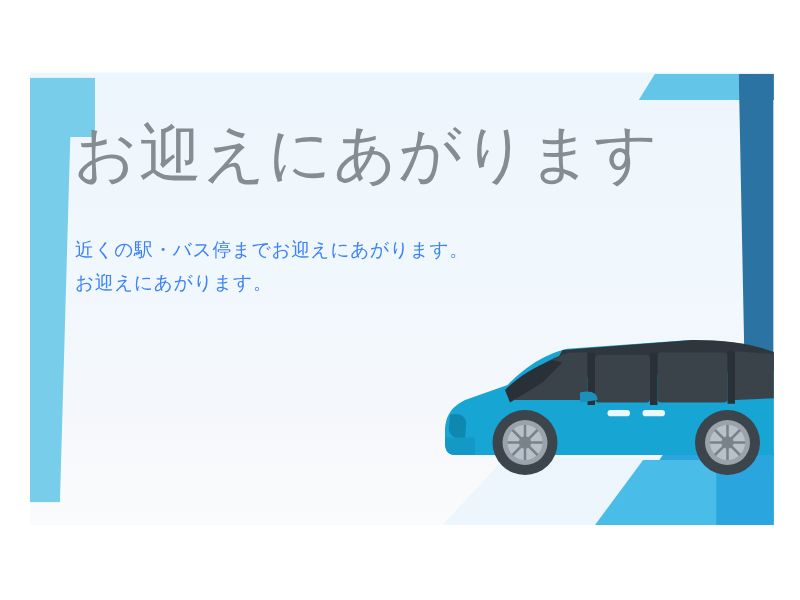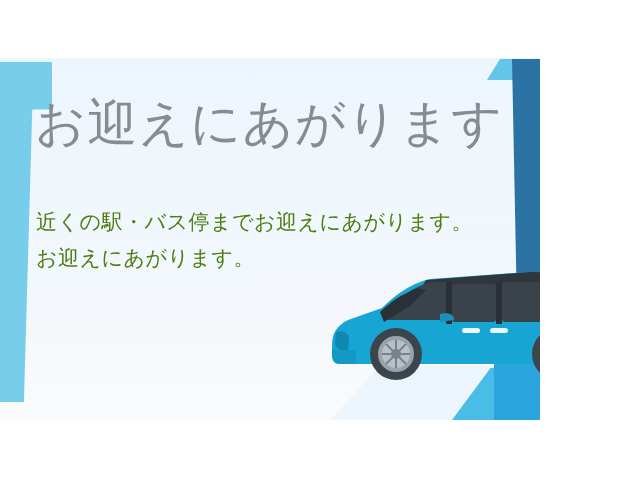--- a/index.html
+++ b/index.html
@@ -4,23 +4,24 @@
 <style>
   html,body{margin:0;padding:0;}
   body{
     width:640px;height:480px;
     background:#ffffff;
     font-family:"Liberation Sans","DejaVu Sans",sans-serif;
     overflow:hidden;
   }
   #banner{
     position:relative;
-    width:540px;height:480px;
+    width:595px;height:480px;
     background:#ffffff;
     overflow:hidden;
+    margin-left:24px;
   }
 
   
   .panel{
     position:absolute;
     left:0; top:58px;
     width:640px; height:362px;
     background:linear-gradient(180deg,#eef6fd 0%,#f0f7fd 45%,#f6f8fb 80%,#fafbfc 100%);
   }
 
@@ -90,25 +91,25 @@
     position:absolute;
     left:35px; top:95px;
     font-size:50px;
     line-height:1.12;
     letter-spacing:1px;
     color:#868d92;
     white-space:nowrap;
   }
   .subtext{
     position:absolute;
-    left:36px; top:204px;
-    font-size:21px;
+    left:36px; top:188px;
+    font-size:15px;
     line-height:1.72;
     letter-spacing:.5px;
-    color:#4d7c0f;
+    color:#3b82f6;
     white-space:nowrap;
   }
   .subtext div{white-space:nowrap;}
 
   
   .car{
     position:absolute;
     left:322px; top:250px;
     width:300px; height:140px;
   }

